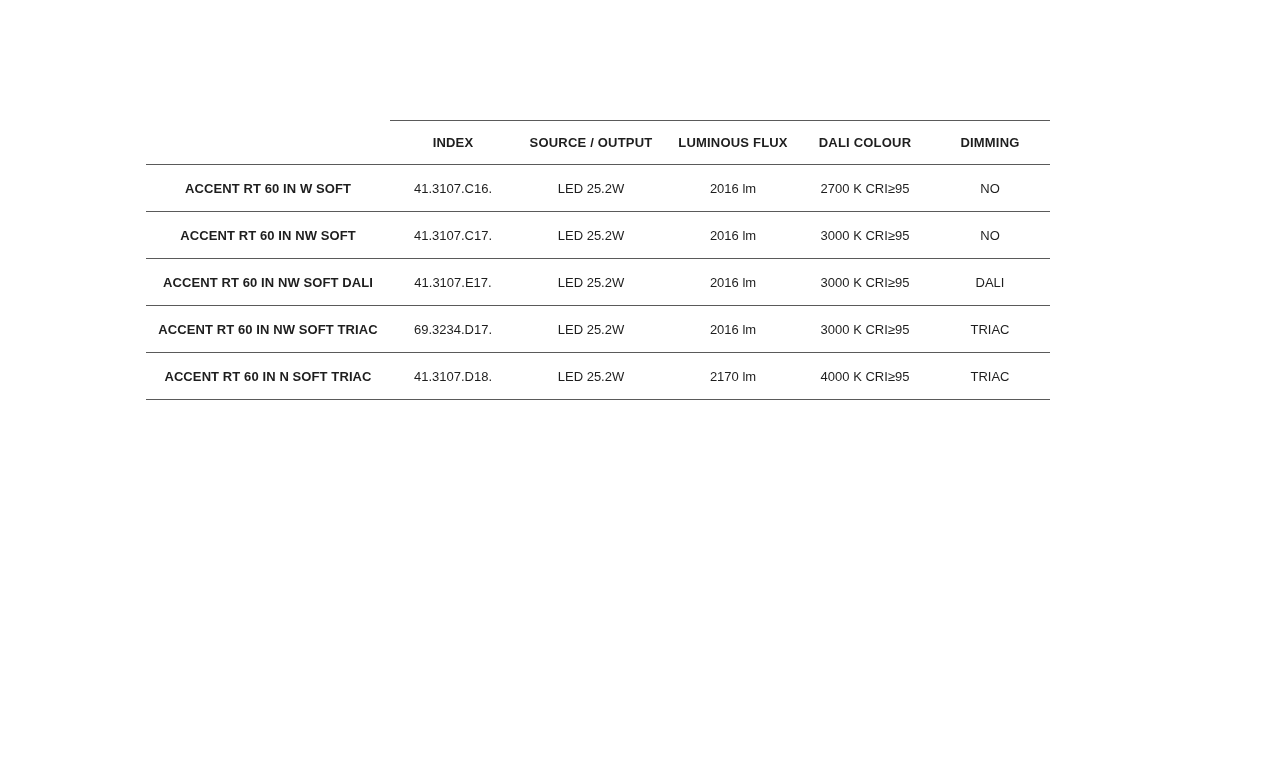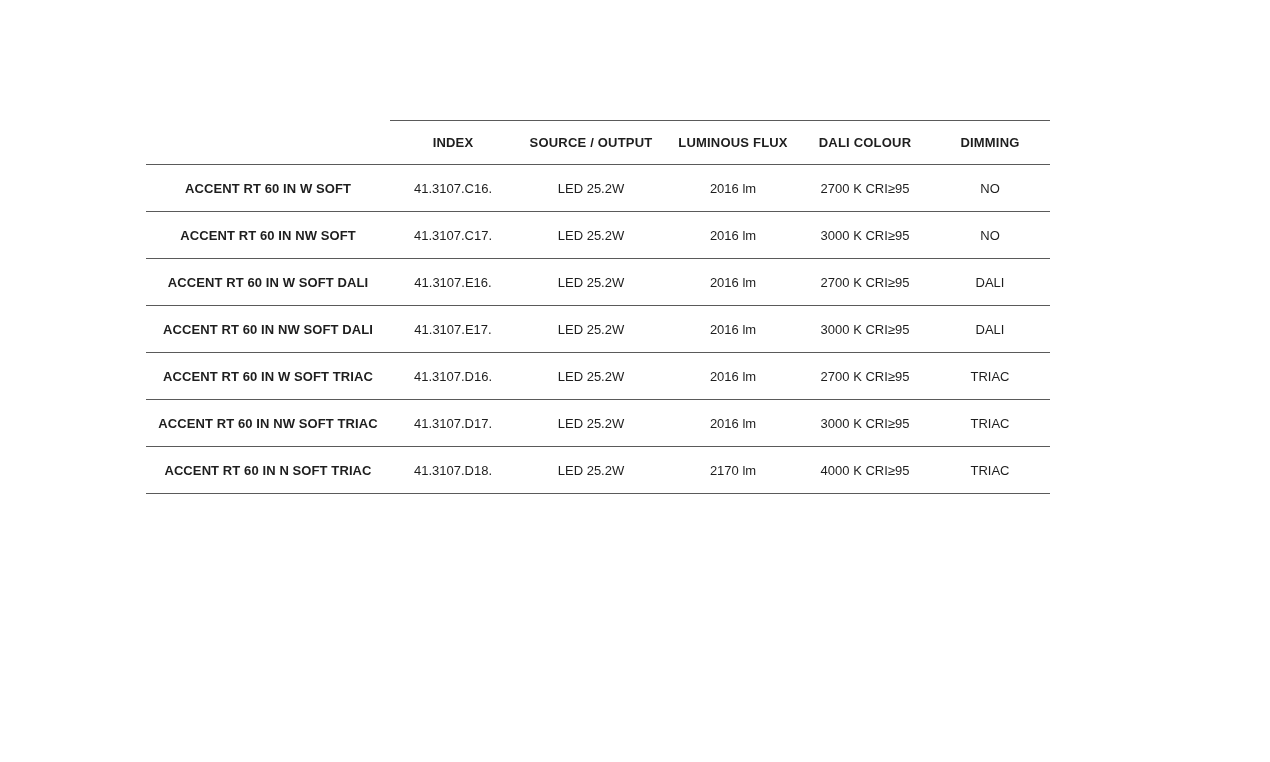--- a/index.html
+++ b/index.html
@@ -94,51 +94,35 @@
   <tr>
     <td class="name-cell">ACCENT RT 60 IN NW SOFT</td>
     <td>41.3107.C17.</td>
     <td>LED 25.2W</td>
     <td>2016 lm</td>
     <td>3000 K CRI≥95</td>
     <td>NO</td>
   </tr>
 
 
-  <tr>
-    <td class="name-cell">ACCENT RT 60 IN W SOFT DALI</td>
-    <td>41.3107.E16.</td>
-    <td>LED 25.2W</td>
-    <td>2016 lm</td>
-    <td>2700 K CRI≥95</td>
-    <td>DALI</td>
-  </tr>
 
   <tr>
     <td class="name-cell">ACCENT RT 60 IN NW SOFT DALI</td>
     <td>41.3107.E17.</td>
     <td>LED 25.2W</td>
     <td>2016 lm</td>
     <td>3000 K CRI≥95</td>
     <td>DALI</td>
   </tr>
 
 
-  <tr>
-    <td class="name-cell">ACCENT RT 60 IN W SOFT TRIAC</td>
-    <td>41.3107.D16.</td>
-    <td>LED 25.2W</td>
-    <td>2016 lm</td>
-    <td>2700 K CRI≥95</td>
-    <td>TRIAC</td>
-  </tr>
 
   <tr>
     <td class="name-cell">ACCENT RT 60 IN NW SOFT TRIAC</td>
-    <td>41.3107.D17.</td>
+    <td>69.3234.D17.</td>
     <td>LED 25.2W</td>
     <td>2016 lm</td>
     <td>3000 K CRI≥95</td>
     <td>TRIAC</td>
   </tr>
 
   <tr>
     <td class="name-cell">ACCENT RT 60 IN N SOFT TRIAC</td>
     <td>41.3107.D18.</td>
     <td>LED 25.2W</td>

